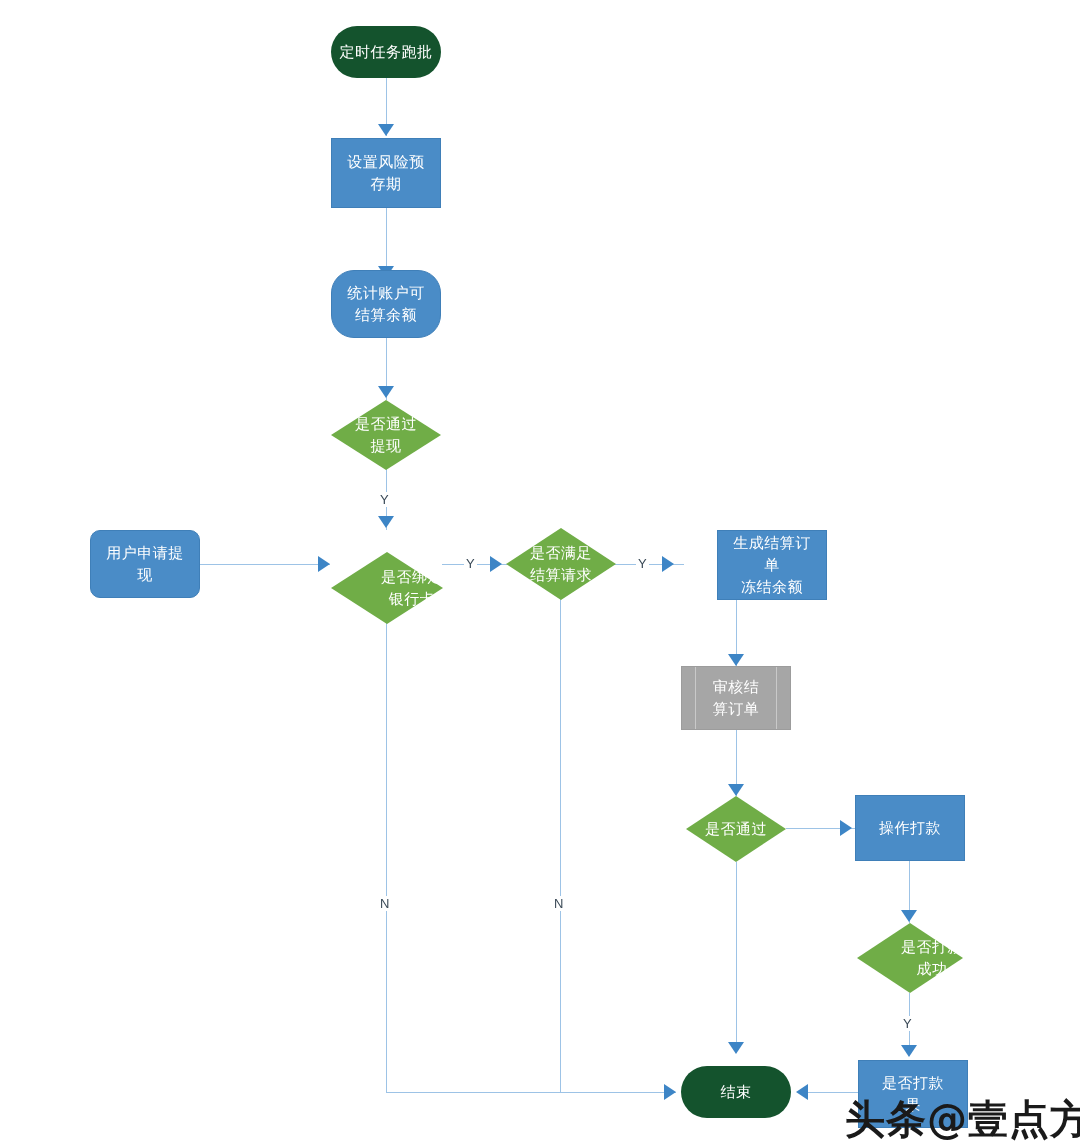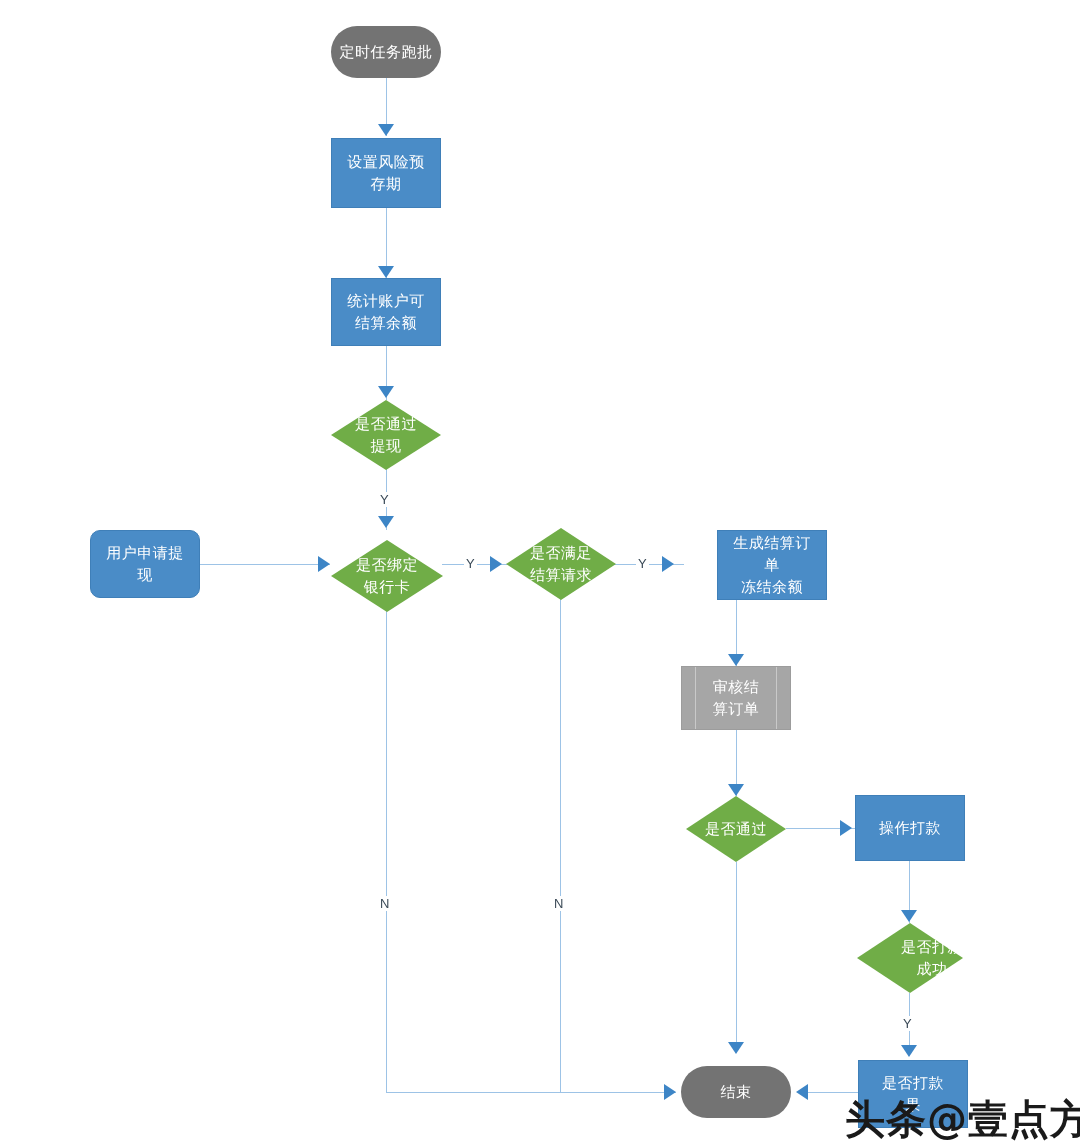--- a/index.html
+++ b/index.html
@@ -29,21 +29,21 @@
     line-height: 1.45;
     letter-spacing: 0.5px;
     white-space: pre-line;
     user-select: none;
   }
   .node.rect-blue {
     background: #4a8cc7;
     border: 1px solid #3f7fb8;
   }
   .node.stadium-green {
-    background: #737373;
+    background: #14532d;
     border-radius: 26px;
   }
   .node.predefined {
     background: #a6a6a6;
     border: 1px solid #9c9c9c;
   }
   .node.predefined::before,
   .node.predefined::after {
     content: "";
     position: absolute;
@@ -184,33 +184,33 @@
   <div class="edge-label" style="left:901px; top:1016px;">Y</div>
 
   <div class="edge h" style="left:800px; top:1092px; width:58px;"></div>
   <div class="arrow left" style="left:796px; top:1084px;"></div>
 
   <div class="node stadium-green" style="left:331px; top:26px; width:110px; height:52px;">定时任务跑批</div>
 
   <div class="node rect-blue" style="left:331px; top:138px; width:110px; height:70px;">设置风险预
 存期</div>
 
-  <div class="node rect-blue" style="left:331px; top:278px; width:110px; height:68px;">统计账户可
+  <div class="node rect-blue" style="left:331px; top:270px; width:110px; height:68px;border-radius:23px;">统计账户可
 结算余额</div>
 
   <div class="diamond" style="left:331px; top:400px; width:110px; height:70px;">
     <div class="dshape"></div>
     <div class="dtext">是否通过
 提现</div>
   </div>
 
   <div class="node rect-blue" style="left:90px; top:530px; width:110px; height:68px;border-radius:10px;">用户申请提
 现</div>
 
-  <div class="diamond" style="left:331px; top:540px; width:112px; height:72px;">
+  <div class="diamond" style="left:331px; top:552px; width:112px; height:72px;justify-content:flex-end;">
     <div class="dshape"></div>
     <div class="dtext">是否绑定
 银行卡</div>
   </div>
 
   <div class="diamond" style="left:506px; top:528px; width:110px; height:72px;">
     <div class="dshape"></div>
     <div class="dtext">是否满足
 结算请求</div>
   </div>

